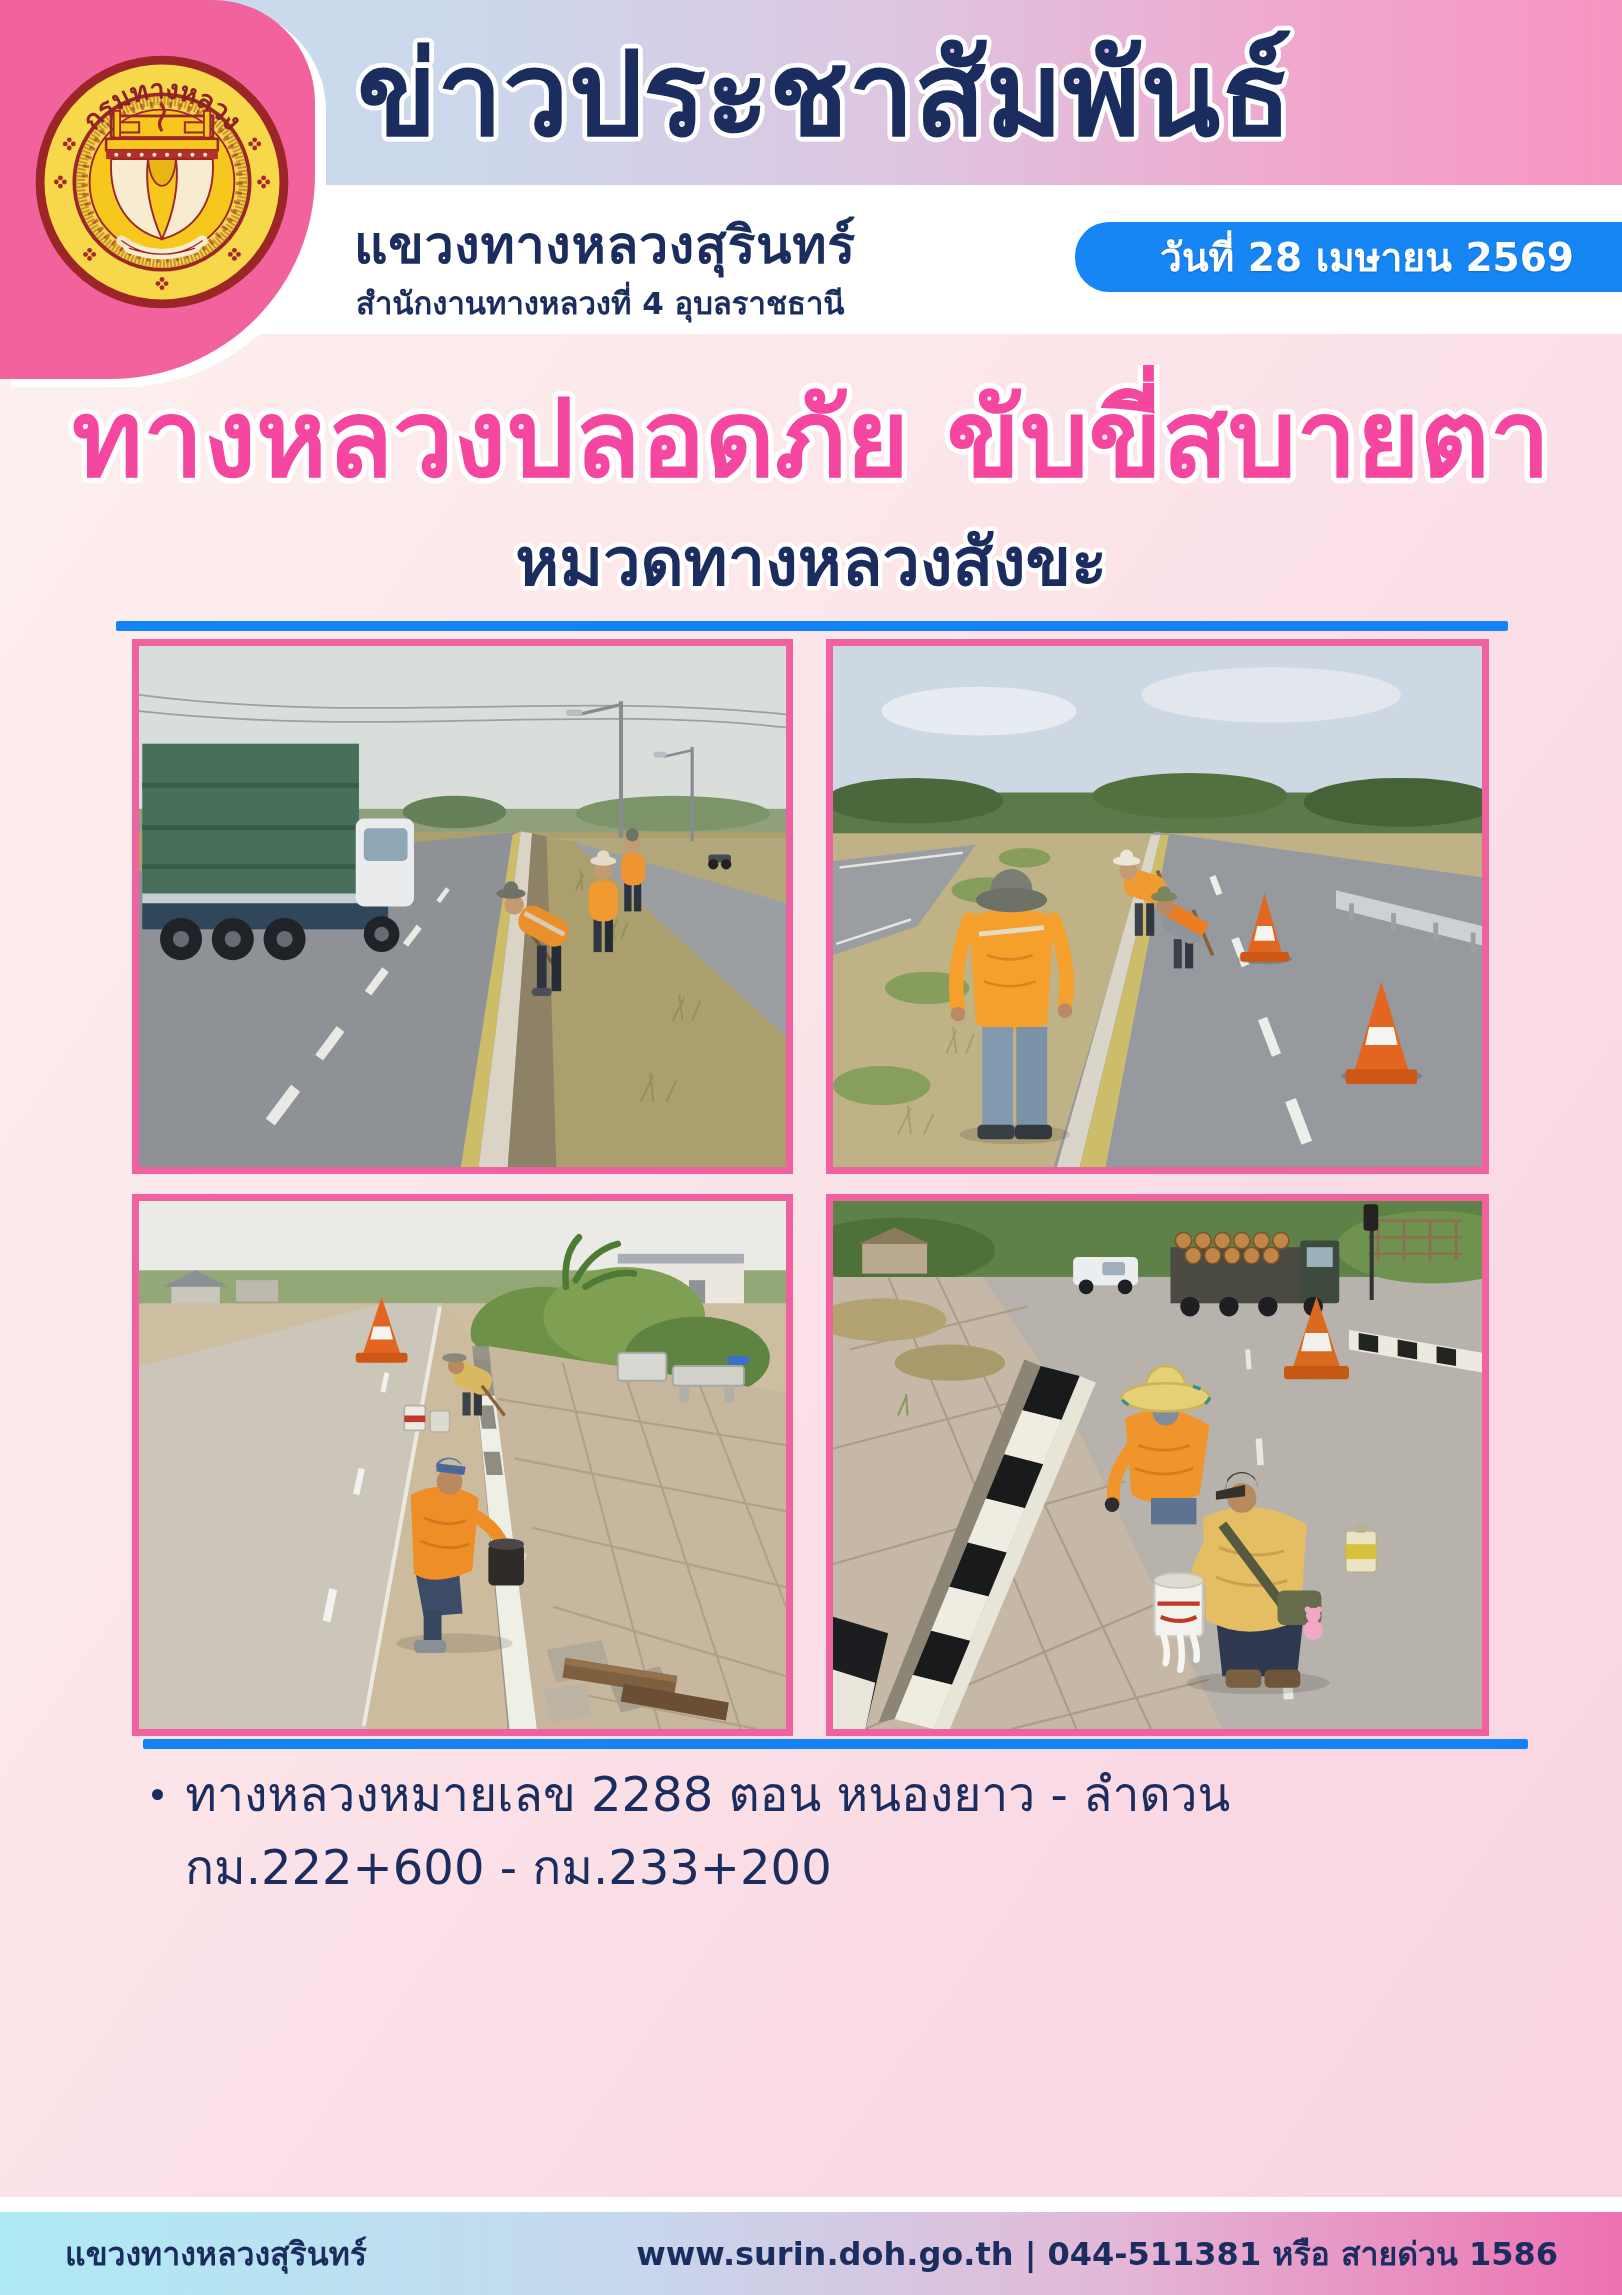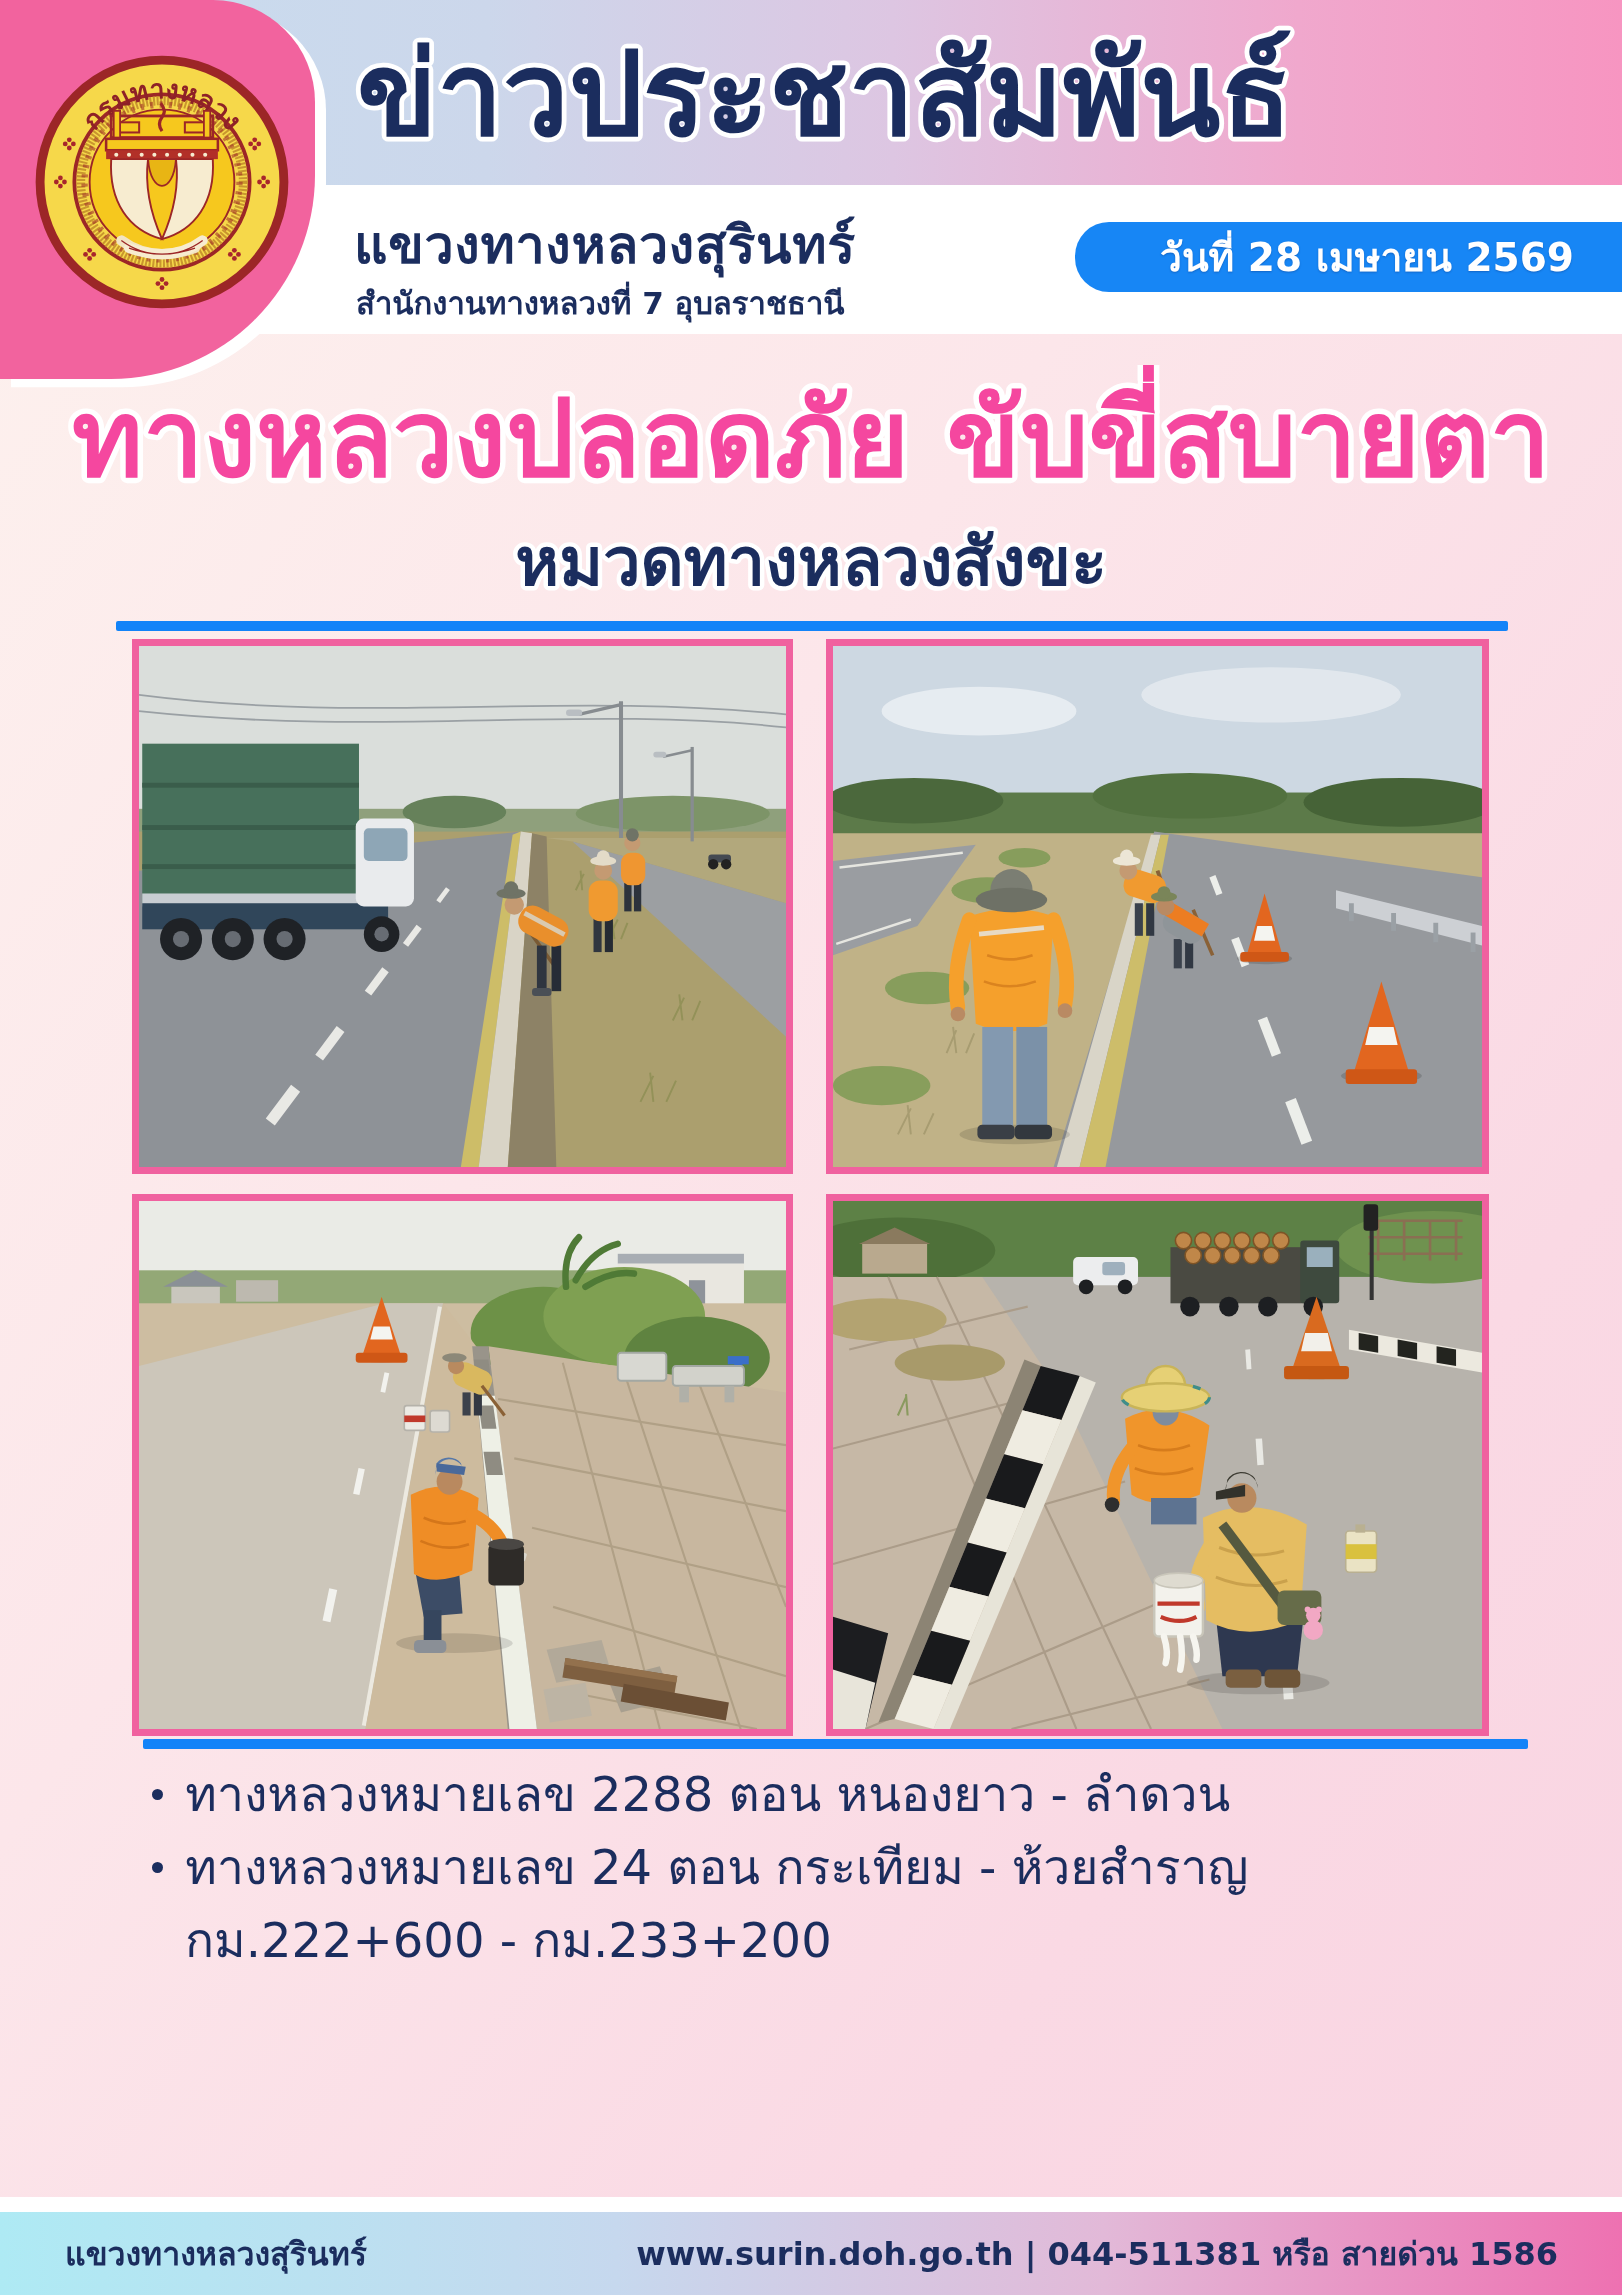--- a/index.html
+++ b/index.html
@@ -148,21 +148,21 @@
       <path d="M60,82 C58,116 74,138 100,145 C88,118 87,98 89,82 Z" fill="#f7ecd0" stroke="#9c2627" stroke-width="1.5"></path>
       <path d="M140,82 C142,116 126,138 100,145 C112,118 113,98 111,82 Z" fill="#f7ecd0" stroke="#9c2627" stroke-width="1.5"></path>
       <path d="M89,82 C91,110 109,110 111,82 Z" fill="#e8b514" stroke="#9c2627" stroke-width="1.4"></path>
       <path d="M68,146 q24,18 58,6" stroke="#f2e4c2" stroke-width="8" fill="none" stroke-linecap="round"></path>
       <path d="M132,146 q-24,18 -58,6" stroke="#f7ecd0" stroke-width="8" fill="none" stroke-linecap="round"></path>
       <path d="M68,146 q24,18 58,6 M132,146 q-24,18 -58,6" stroke="#9c2627" stroke-width="1" fill="none"></path>
     </g>
   </svg>
 
   <div class="org-name">แขวงทางหลวงสุรินทร์</div>
-  <div class="org-division">สำนักงานทางหลวงที่ 7 อุบลราชธานี</div>
+  <div class="org-division">สำนักงานทางหลวงที่ 4 อุบลราชธานี</div>
   <div class="date-badge">
     <span>วันที่ 28 เมษายน 2569</span>
   </div>
 
   <svg class="headline-svg" viewBox="0 0 2381 215">
     <text x="1190" y="162" text-anchor="middle" font-size="158" font-weight="bold" fill="#f5479f" stroke="#ffffff" stroke-width="16" stroke-linejoin="round" paint-order="stroke">ทางหลวงปลอดภัย ขับขี่สบายตา</text>
   </svg>
   <svg class="subheadline-svg" viewBox="0 0 2381 150">
     <text x="1190" y="110" text-anchor="middle" font-size="98" font-weight="bold" fill="#1b2d5e" stroke="#ffffff" stroke-width="13" stroke-linejoin="round" paint-order="stroke">หมวดทางหลวงสังขะ</text>
   </svg>
@@ -566,24 +566,20 @@
     </svg>
   </div>
 
   <div class="rule rule-bottom"></div>
 
   <div class="work-list">
     <div class="work-detail">
       <span class="dot"></span>
       <span>ทางหลวงหมายเลข 2288 ตอน หนองยาว - ลำดวน</span>
     </div>
-    <div class="work-detail">
-      <span class="dot"></span>
-      <span>ทางหลวงหมายเลข 24 ตอน กระเทียม - ห้วยสำราญ</span>
-    </div>
     <div class="work-detail cont">
       <span>กม.222+600 - กม.233+200</span>
     </div>
   </div>
 
   <div class="footer-gap"></div>
   <div class="page-footer">
     <span>แขวงทางหลวงสุรินทร์</span>
     <span>www.surin.doh.go.th  |  044-511381 หรือ สายด่วน 1586</span>
   </div>

